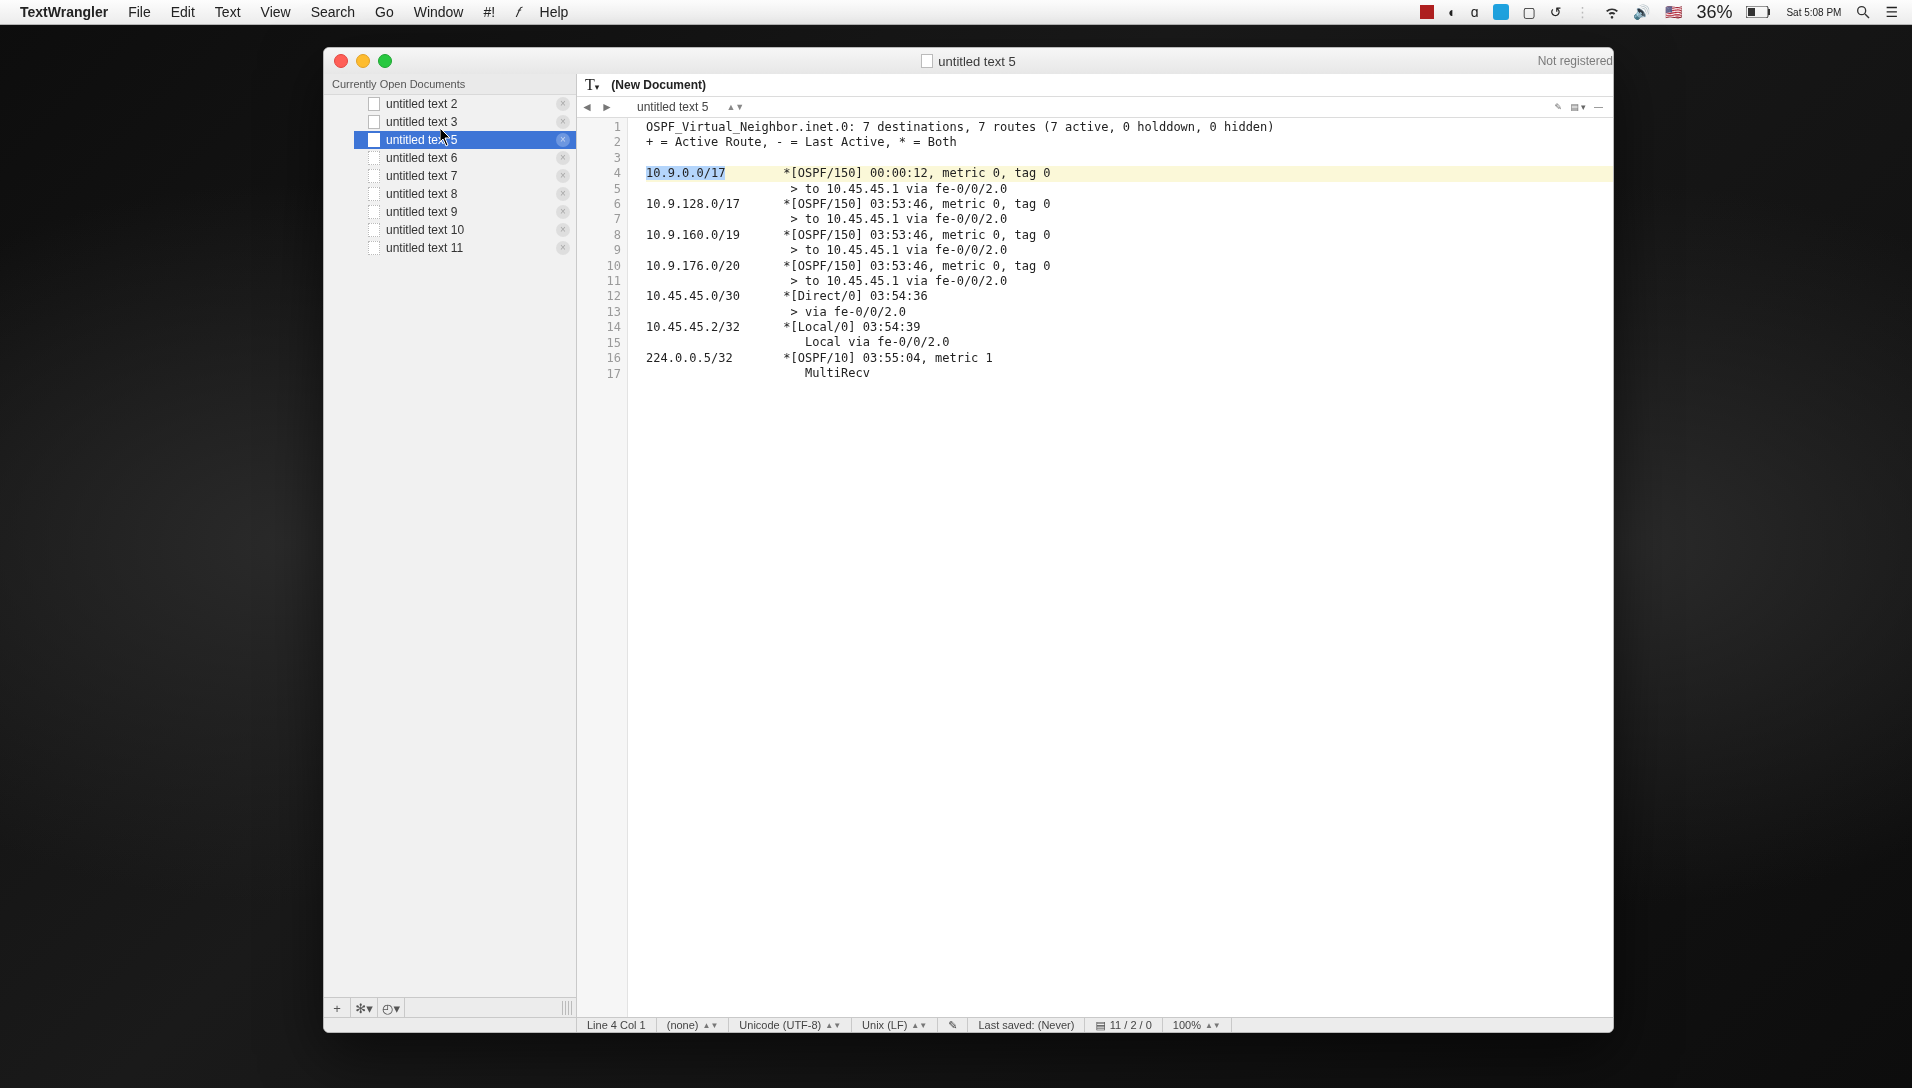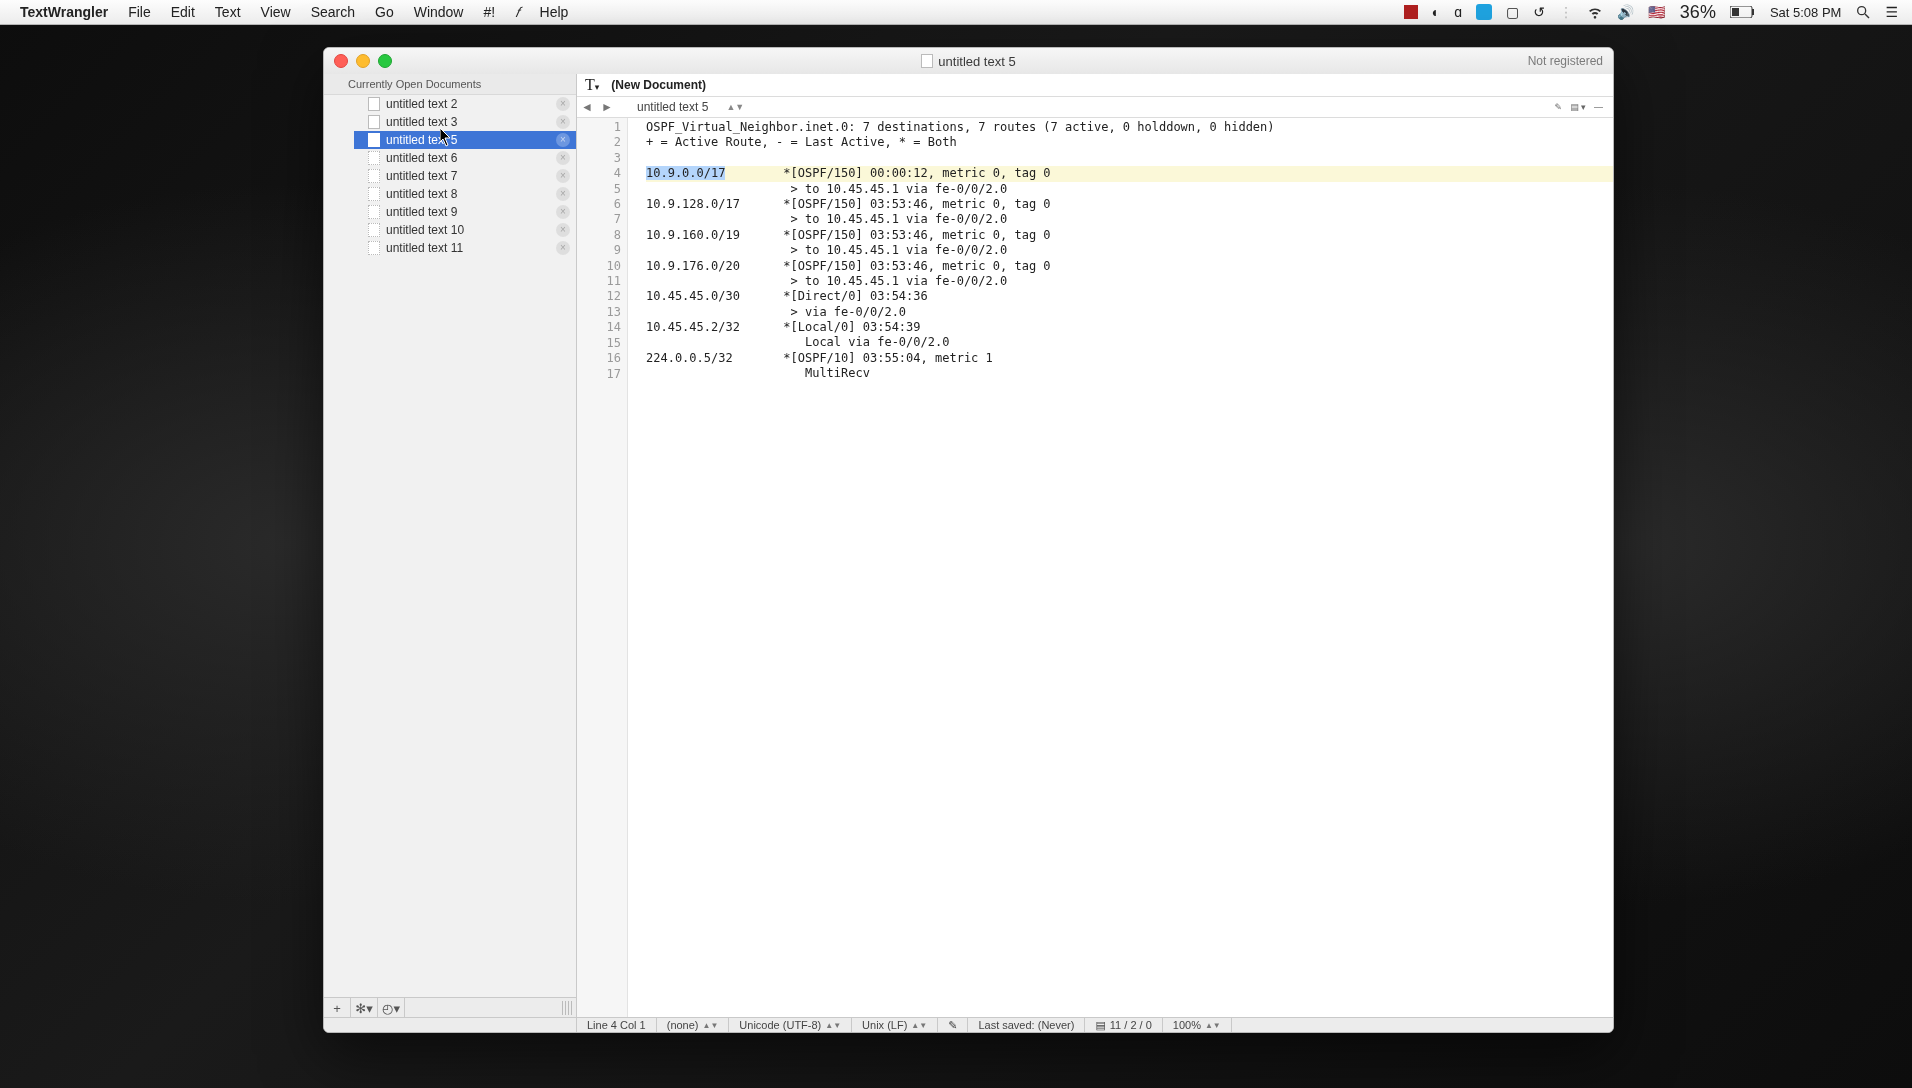--- a/index.html
+++ b/index.html
@@ -11,37 +11,37 @@
       linear-gradient(135deg,#0d0d0d,#1a1a1a 40%,#0d0d0d);}
   
   .menubar{position:absolute;top:0;left:0;right:0;height:24px;background:linear-gradient(#fdfdfd,#ececec);border-bottom:1px solid #b5b5b5;display:flex;align-items:center;font-size:14px;}
   .menubar .left{display:flex;align-items:center;padding-left:4px;}
   .menubar .left .apple{font-size:16px;margin-right:16px;}
   .menubar .left span{margin-right:20px;}
   .menubar .left .appname{font-weight:600;}
   .menubar .right{margin-left:auto;display:flex;align-items:center;padding-right:14px;gap:14px;font-size:14px;}
   .mi{display:inline-flex;align-items:center;}
   .battpct{font-size:18px;}
-  .clock{font-size:13px;}
+  .clock{font-size:10px;}
   .ico{width:16px;height:16px;display:inline-block;}
   
   .window{position:absolute;left:323px;top:47px;width:1289px;height:984px;background:#fff;border-radius:6px;box-shadow:0 22px 60px rgba(0,0,0,.55);overflow:hidden;border:1px solid #b9b9b9;}
   .titlebar{height:26px;background:linear-gradient(#f6f6f6,#e7e7e7);border-bottom:1px solid #cfcfcf;display:flex;align-items:center;position:relative;}
   .traffic{display:flex;gap:8px;margin-left:10px;}
   .dot{width:12px;height:12px;border-radius:50%;}
   .dot.red{background:#ff5f57;border:1px solid #e24640;}
   .dot.yel{background:#febc2e;border:1px solid #e1a126;}
   .dot.grn{background:#28c840;border:1px solid #1fa532;}
   .titlecenter{position:absolute;left:0;right:0;text-align:center;font-size:13px;color:#3a3a3a;pointer-events:none;}
   .titlecenter .pageico{display:inline-block;width:10px;height:12px;background:#fff;border:1px solid #bbb;margin-right:5px;vertical-align:-2px;}
-  .notreg{margin-left:auto;margin-right:10px;font-size:12px;color:#7a7a7a;}
+  .notreg{margin-left:auto;font-size:12px;color:#7a7a7a;}
   
   .body{position:absolute;top:26px;bottom:14px;left:0;right:0;display:flex;}
   .sidebar{width:252px;background:#f1f1f1;border-right:1px solid #c9c9c9;display:flex;flex-direction:column;}
-  .sidehdr{font-size:11px;color:#555;padding:4px 24px;border-bottom:1px solid #d9d9d9;background:#eaeaea;}
+  .sidehdr{font-size:11px;color:#555;padding:4px 8px;border-bottom:1px solid #d9d9d9;background:#eaeaea;}
   .doclist{flex:1;overflow:auto;padding-left:30px;}
   .docrow{display:flex;align-items:center;height:18px;padding:0 6px 0 14px;font-size:12px;color:#333;position:relative;}
   .docrow .pgico{width:10px;height:12px;background:#fff;border:1px solid #bbb;margin-right:6px;}
   .docrow .pgico.dim{border-style:dotted;}
   .docrow .close{margin-left:auto;width:14px;height:14px;border-radius:50%;background:#d7d7d7;color:#888;font-size:10px;line-height:14px;text-align:center;opacity:.7;}
   .docrow.sel{background:#3e75d6;color:#fff;}
   .docrow.sel .close{background:rgba(255,255,255,.35);color:#fff;}
   .docrow.sel .pgico{border-color:#fff;}
   .sidefoot{height:20px;border-top:1px solid #c9c9c9;background:#ececec;display:flex;align-items:center;gap:0;}
   .sidefoot .btn{width:26px;height:20px;border-right:1px solid #c9c9c9;display:flex;align-items:center;justify-content:center;font-size:13px;color:#555;}

